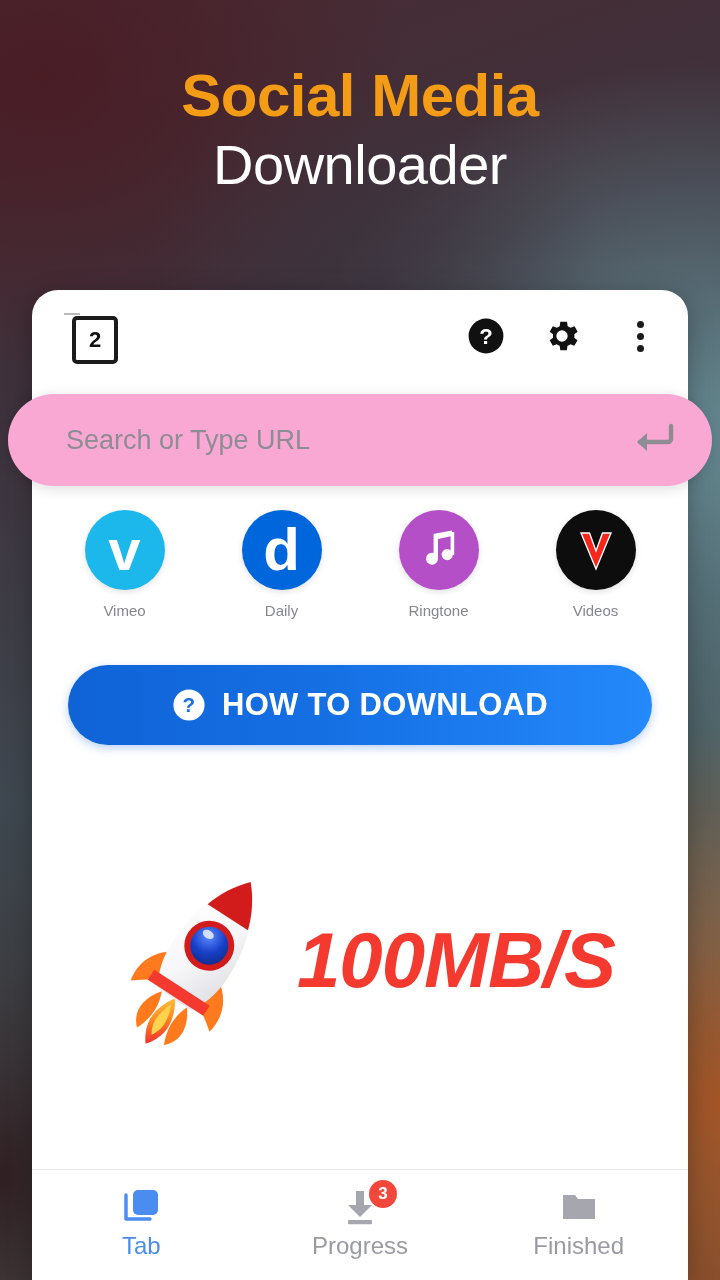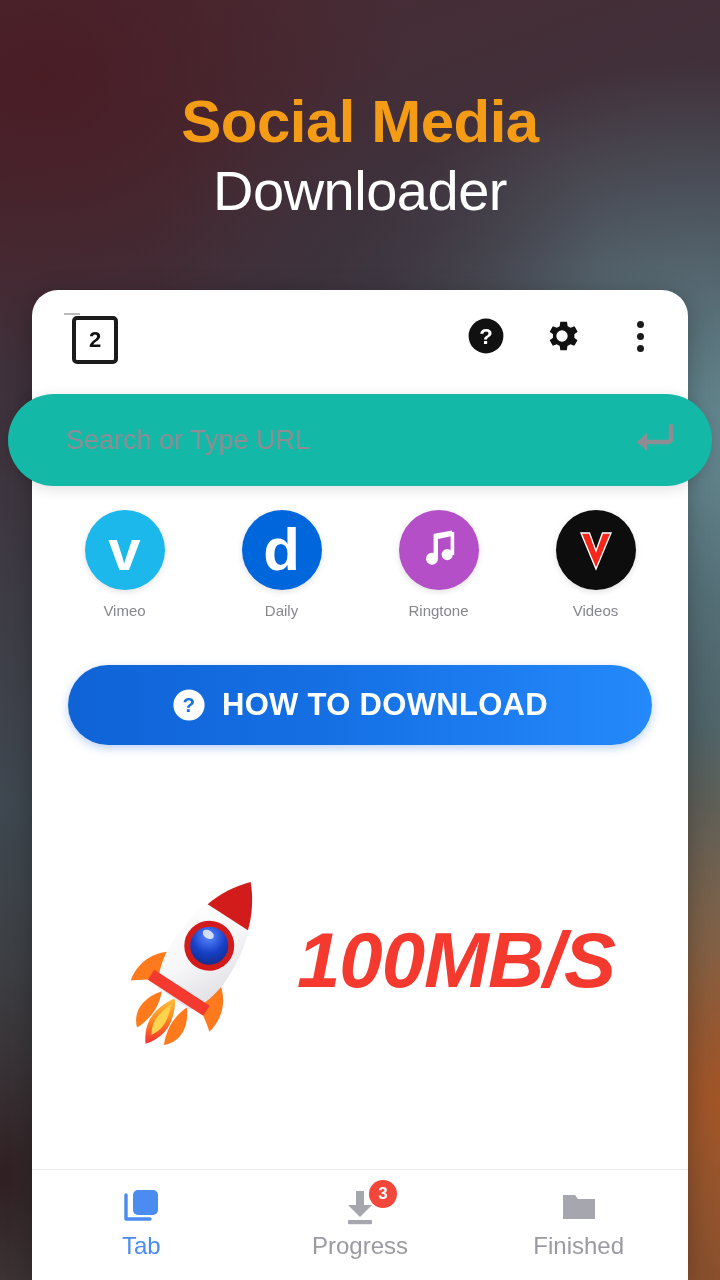--- a/index.html
+++ b/index.html
@@ -49,21 +49,20 @@
   }
 
   
   #hero {
     position: absolute;
     top: 64px;
     left: 0;
     width: 720px;
     text-align: center;
     z-index: 5;
-    margin-top: 26px;
   }
   #hero .line1 {
     font-size: 60px;
     font-weight: bold;
     color: #f59c17;
     letter-spacing: -0.5px;
     line-height: 1.05;
   }
   #hero .line2 {
     font-size: 56px;
@@ -137,21 +136,21 @@
     margin: 2.5px 0;
   }
 
   
   #search-bar {
     position: absolute;
     left: 8px;
     top: 394px;
     width: 704px;
     height: 92px;
-    background: #14b8a6;
+    background: #f9a8d4;
     border-radius: 46px;
     box-shadow: 0 3px 14px rgba(0,0,0,0.13);
     z-index: 8;
     display: flex;
     align-items: center;
   }
   #search-input {
     border: none;
     outline: none;
     background: transparent;

